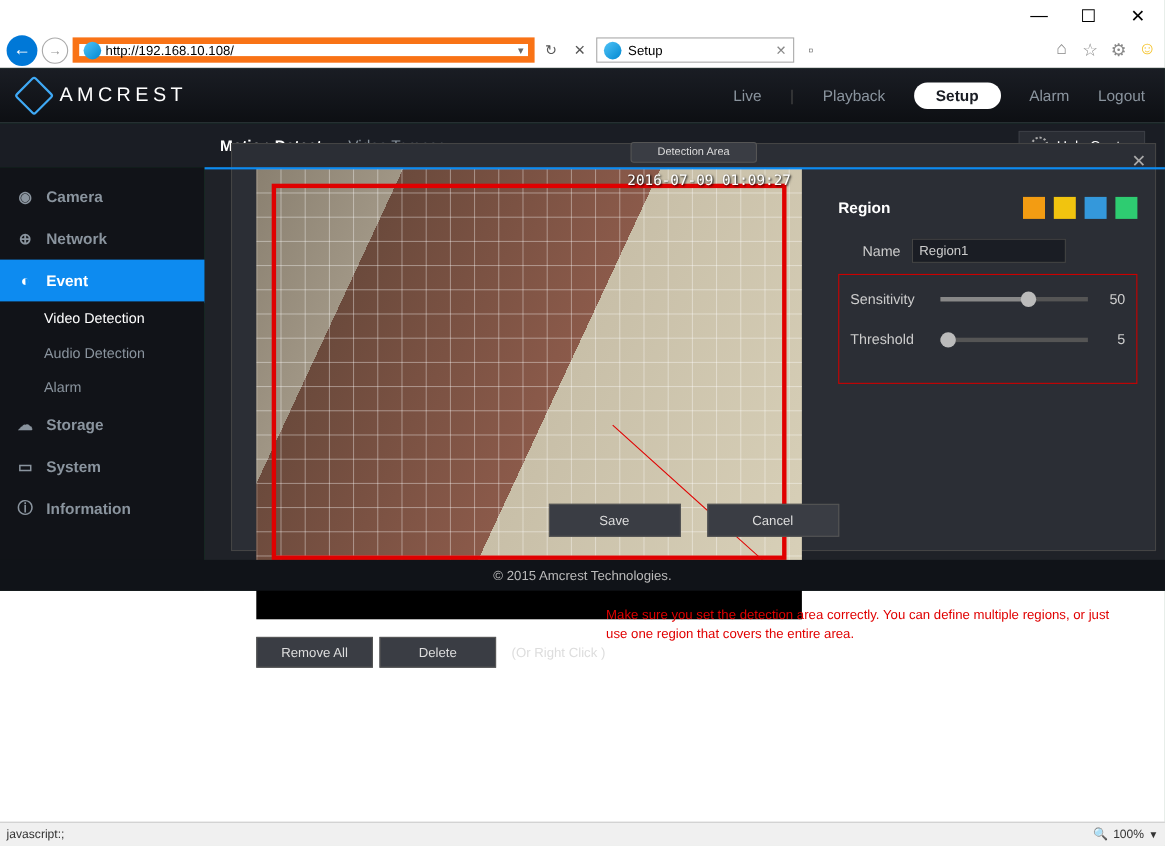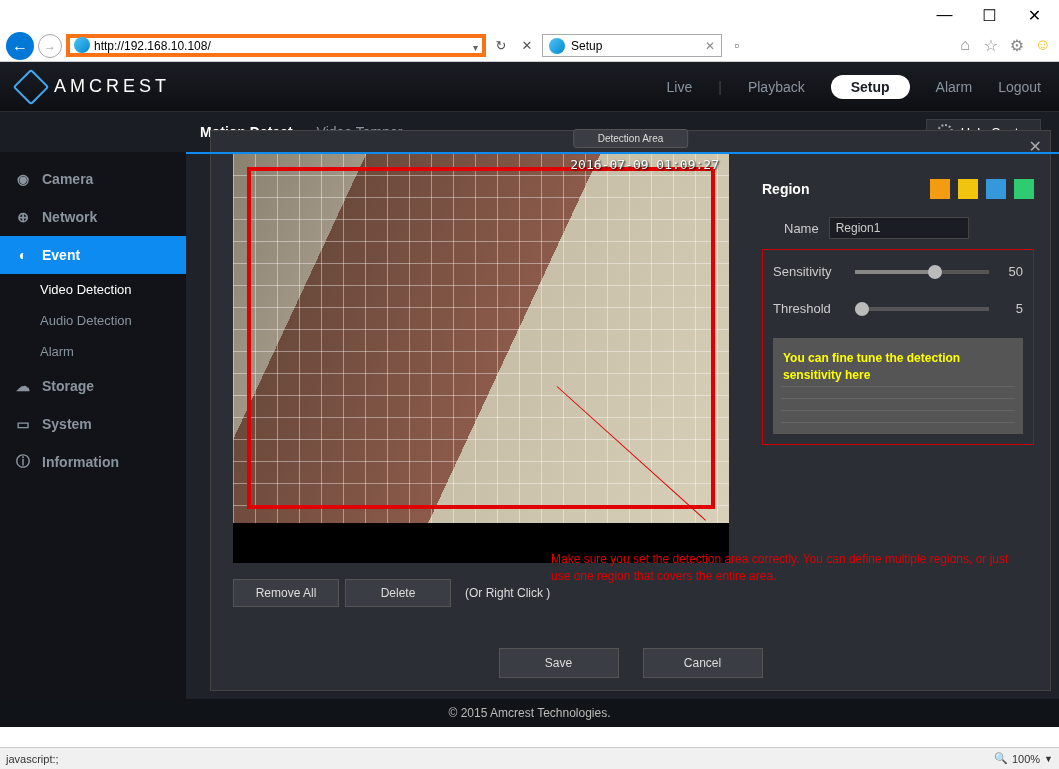--- a/index.html
+++ b/index.html
@@ -3,30 +3,30 @@
 <meta charset="utf-8">
 <style>
 *{box-sizing:border-box;margin:0;padding:0;font-family:Arial,sans-serif}
 body{background:#fff;width:1059px;height:769px;position:relative;overflow:hidden}
 .winbar{height:30px;display:flex;justify-content:flex-end;align-items:center;padding-right:2px}
 .winbtn{width:45px;height:28px;display:flex;align-items:center;justify-content:center;font-size:16px;color:#000}
 .ie-toolbar{height:32px;display:flex;align-items:center;padding:0 6px;gap:4px;border-bottom:1px solid #ccc}
 .nav-back{width:28px;height:28px;border-radius:50%;background:#0078d7;display:flex;align-items:center;justify-content:center;color:#fff;font-size:16px}
 .nav-fwd{width:24px;height:24px;border-radius:50%;border:1px solid #aaa;display:flex;align-items:center;justify-content:center;color:#999;font-size:12px}
 .url-row{flex:1;display:flex;align-items:center;gap:4px}
-.url-box{flex:0 0 420px;height:23px;border:4px solid #f97316;display:flex;align-items:flex-end;padding:0 4px;gap:4px;font-size:12px}
+.url-box{flex:0 0 420px;height:23px;border:6px solid #f97316;display:flex;align-items:center;padding:0 4px;gap:4px;font-size:12px}
 .ie-e{width:16px;height:16px;background:linear-gradient(135deg,#4fc3f7,#0288d1);border-radius:50%;position:relative}
 .url-box .drop{margin-left:auto;color:#666;font-size:10px}
 .url-btn{width:22px;height:22px;display:flex;align-items:center;justify-content:center;color:#555;font-size:13px}
 .tab{height:23px;border:1px solid #aaa;display:flex;align-items:center;padding:0 6px;gap:6px;font-size:12px;width:180px}
 .tab .close{margin-left:auto;color:#888;font-size:12px}
 .ie-icons{display:flex;gap:6px;margin-left:auto;color:#888;font-size:16px}
 .ie-icons span{width:20px;display:flex;justify-content:center}
 .smiley{color:#f4c020}
-.app{position:relative;height:665px;background:#14532d}
+.app{position:relative;height:475px;background:#14532d}
 .top-nav{height:50px;background:linear-gradient(#1a1d24,#0d0f13);display:flex;align-items:center;padding:0 18px;border-bottom:1px solid #2a2d34}
 .logo{display:flex;align-items:center;gap:10px;color:#fff;font-size:18px;letter-spacing:4px;font-weight:300}
 .logo-icon{width:26px;height:26px;border:2px solid #3fa9f5;transform:rotate(45deg);border-radius:3px}
 .top-links{margin-left:auto;display:flex;align-items:center;gap:26px;color:#8a949e;font-size:14px}
 .top-links .pipe{color:#444}
 .top-links .active{background:#fff;color:#1a1d24;padding:4px 20px;border-radius:12px;font-weight:bold}
 .sub-tabs{height:40px;background:#1a1d24;display:flex;align-items:center;padding-left:200px;gap:24px;color:#8a949e;font-size:14px}
 .sub-tabs .sel{color:#fff;font-weight:bold}
 .help-center{margin-left:auto;margin-right:18px;display:flex;align-items:center;gap:8px;background:#2a2d34;border:1px solid #3a3d44;padding:4px 10px;font-size:13px;color:#fff}
 .hc-icon{width:16px;height:16px;border:2px dotted #aaa;border-radius:50%}
@@ -206,24 +206,20 @@
               <span class="slider-val">50</span>
             </div>
             <div class="slider-row">
               <span class="lbl">Threshold</span>
               <div class="slider">
                   <div class="fill" style="width:5%"></div>
                   <div class="thumb" style="left:5%"></div>
                 </div>
               <span class="slider-val">5</span>
             </div>
-            <div class="sens-hint-box">
-              <div class="sens-hint">You can fine tune the detection sensitivity here</div>
-              <div class="grid-lines"></div>
-            </div>
           </div>
         </div>
         <div class="save-row">
           <div class="abtn">Save</div>
           <div class="abtn">Cancel</div>
         </div>
       </div>
     </div>
   </div>
   <div class="footer">© 2015 Amcrest Technologies.</div>

